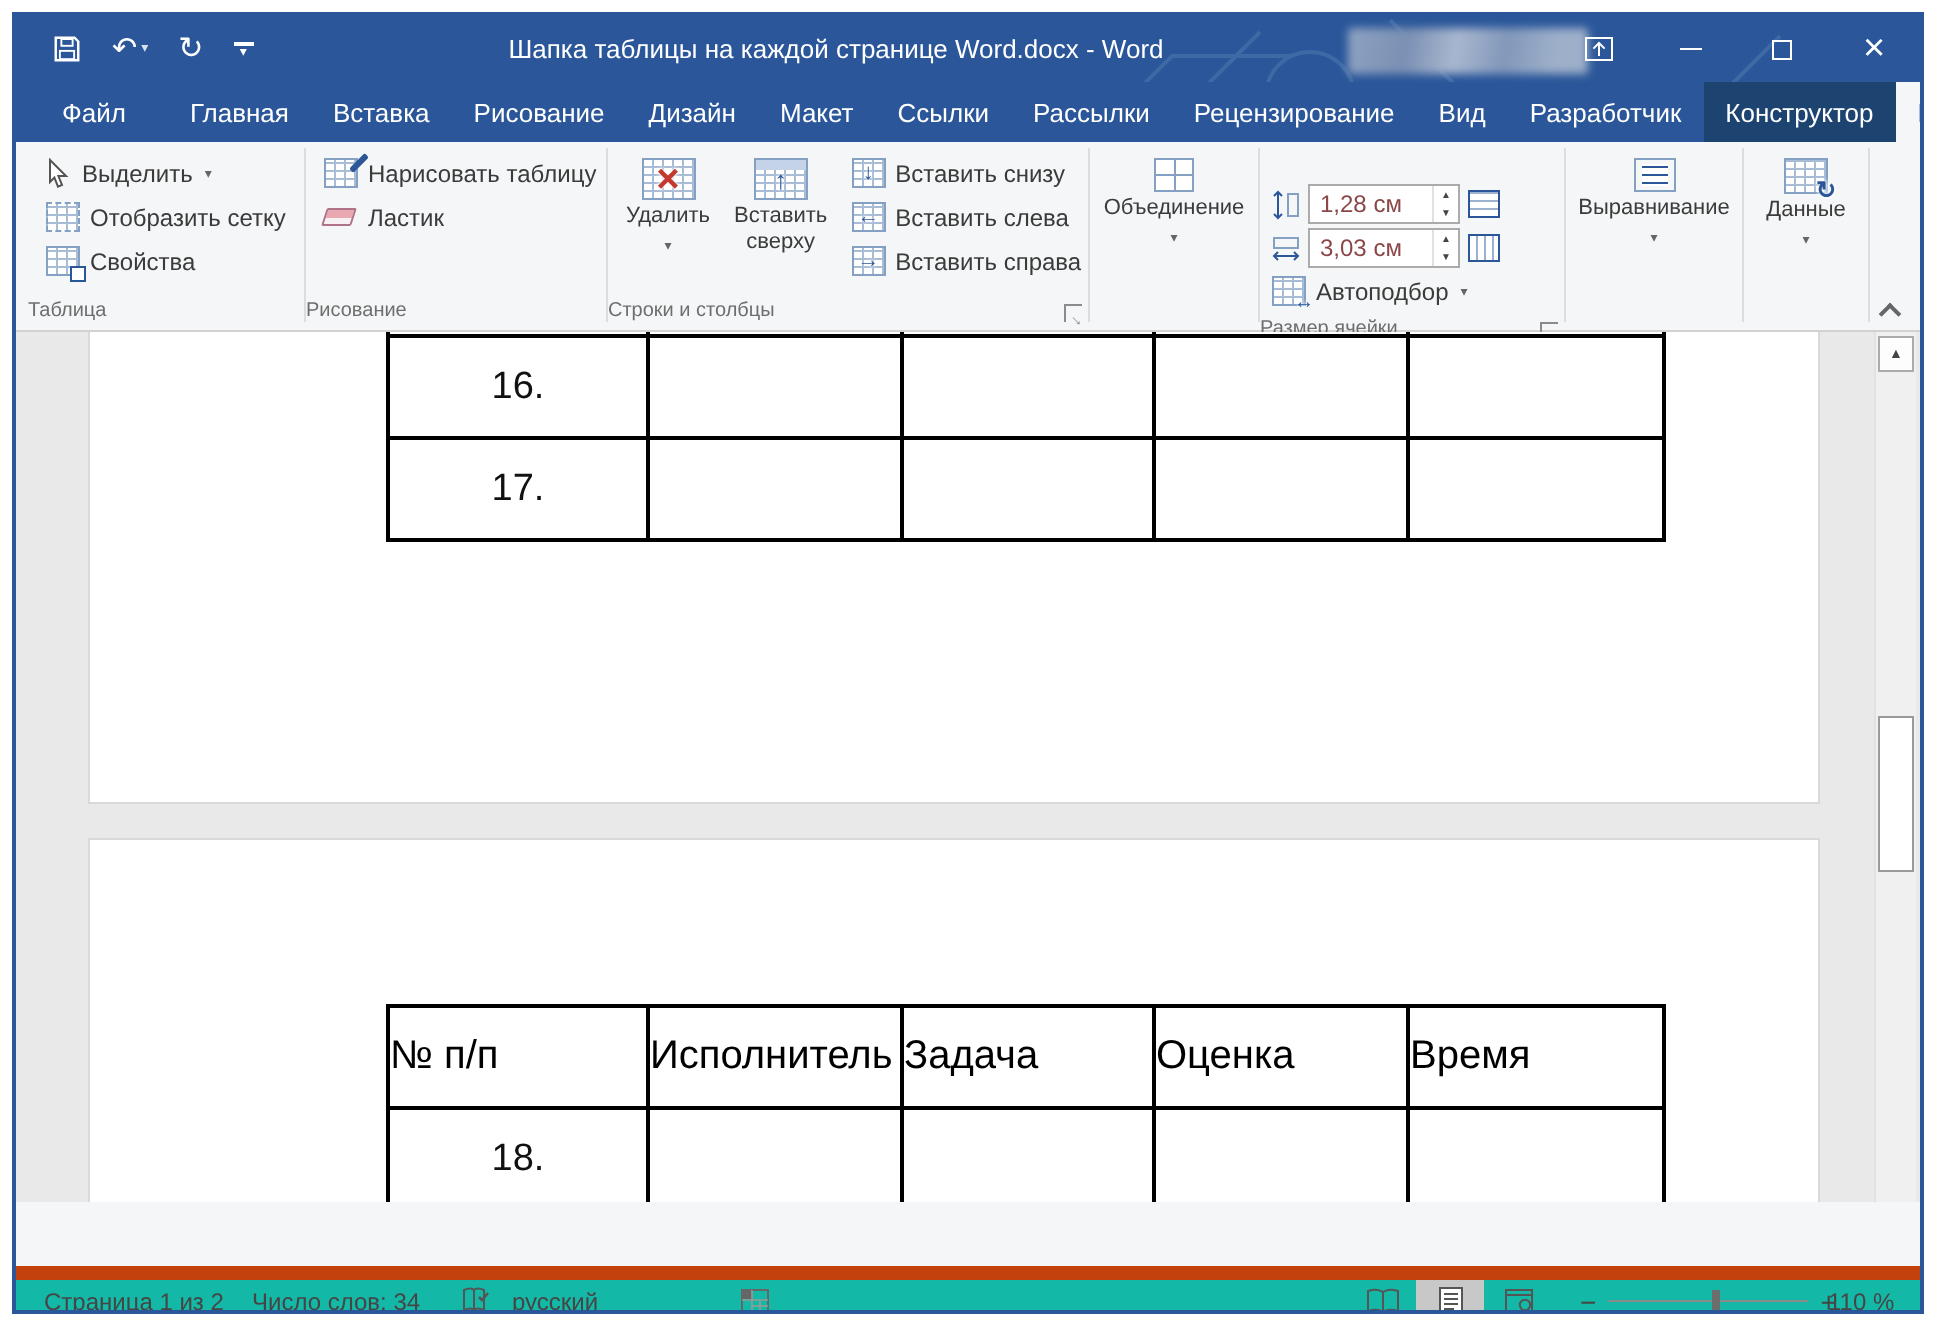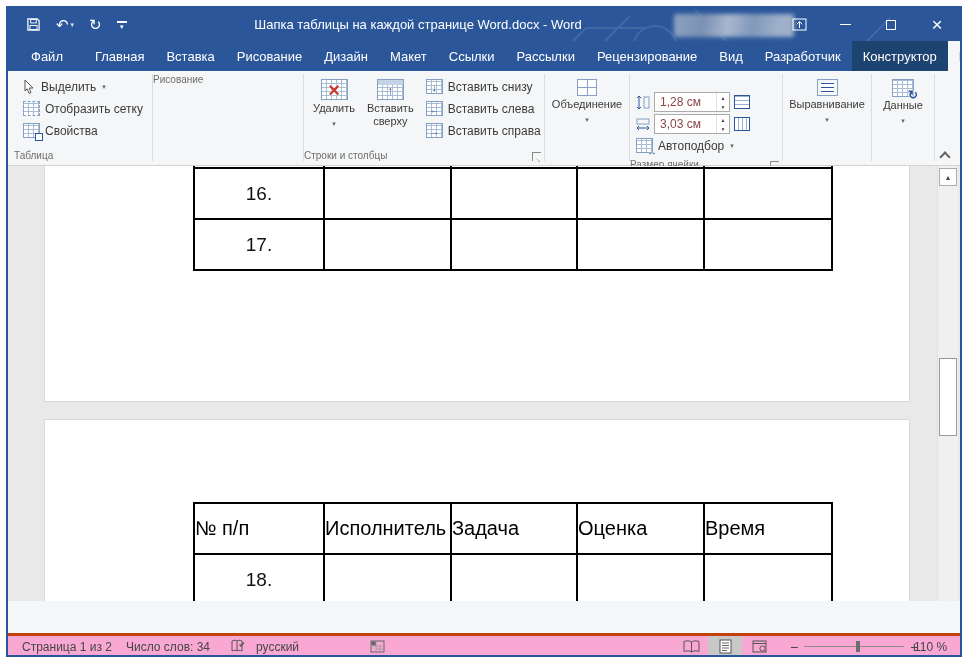--- a/index.html
+++ b/index.html
@@ -98,21 +98,21 @@
   td.num { height:51px; text-align:center; font-size:19px; color:#111; padding-left:22px; }
   td.hdr { height:51px; font-size:20px; color:#000000; padding-left:10px; }
 
   
   .vscroll { position:absolute; top:0; bottom:0; right:2px; width:21px; background:#f0f0f0; border-left:1px solid #e2e2e2; }
   .scr-up { position:absolute; top:2px; left:1px; width:18px; height:18px; background:#fdfdfd; border:1px solid #ababab;
             display:flex; align-items:center; justify-content:center; font-size:7px; color:#444; }
   .scr-thumb { position:absolute; left:1px; top:192px; width:18px; height:78px; background:#ffffff; border:1px solid #9a9a9a; }
 
   
-  .statusbar { position:relative; height:22px; background:#f9a8d4; border-top:3px solid #c2410c; flex:none;
+  .statusbar { position:relative; height:22px; background:#14b8a6; border-top:7px solid #c2410c; flex:none;
                font-size:12px; color:#454545;margin-top:32px; }
   .sb { position:absolute; top:0; height:21px; display:flex; align-items:center; }
   .views { display:flex; align-items:center; }
   .viewbtn { width:34px; height:21px; display:flex; align-items:center; justify-content:center; }
   .viewbtn.sel { background:#c8c8c8; }
   .zoomtrack { position:relative; width:100px; height:21px; }
   .zoomtrack .line { position:absolute; left:0; right:0; top:10px; border-top:1px solid #8a8a8a; }
   .zoomtrack .thumb { position:absolute; left:52%; top:5px; width:4px; height:11px; background:#6d6d6d; }
   .zsign { font-size:14px; color:#444; padding:0 6px; }
 </style>
@@ -232,20 +232,37 @@
           </div>
         </div>
       </div>
       <div class="grp-label-row">
             <span class="grp-label">Таблица</span>
           </div>
     </div>
     <div class="grpsep"></div>
 
     <div class="grp" style="width:150px">
+      <div class="grp-body">
+        <div class="vstack">
+          <div class="ritem">
+            <span class="tico">
+                  <span class="g"></span>
+                  <span class="pencil"></span>
+                </span>
+            <span>Нарисовать таблицу</span>
+          </div>
+          <div class="ritem">
+            <span class="tico" style="display:flex;align-items:center">
+                  <span class="eraser"></span>
+                </span>
+            <span>Ластик</span>
+          </div>
+        </div>
+      </div>
       <div class="grp-label-row">
             <span class="grp-label">Рисование</span>
           </div>
     </div>
     <div class="grpsep"></div>
 
     <div class="grp" style="width:240px">
       <div class="grp-body" style="gap:6px">
         <div class="bigbtn" style="width:50px">
           <span class="tico big">

